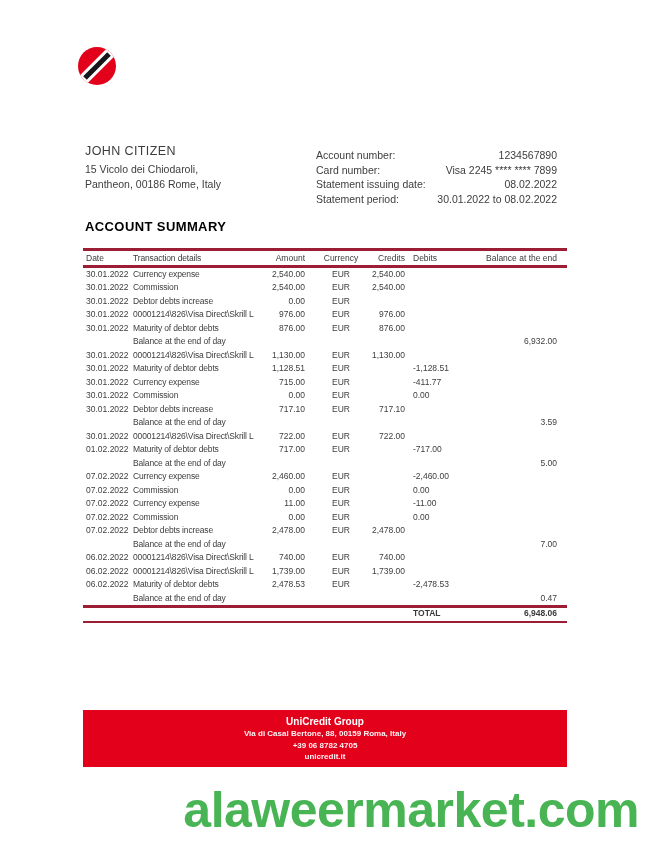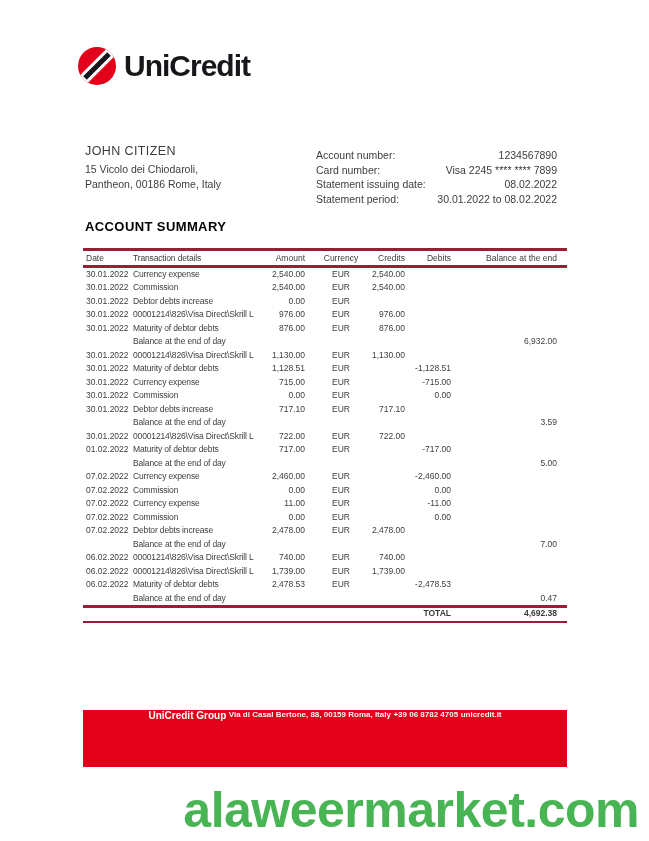--- a/index.html
+++ b/index.html
@@ -44,49 +44,48 @@
   .rule-total-top{top:357px;height:2.5px;}
   .rule-bottom{top:372.5px;height:2.5px;}
   .thead{position:absolute;top:3px;left:0;width:484px;height:30px;font-weight:400;color:#3a3a3a;}
   .thead .c{line-height:14px;}
   .c{position:absolute;top:0;white-space:nowrap;line-height:13.5px;}
   .c-date{left:3px;width:46px;text-align:left;}
   .c-details{left:50px;width:150px;text-align:left;letter-spacing:-0.15px;}
   .c-amount{left:150px;width:72px;text-align:right;}
   .c-currency{left:236px;width:44px;text-align:center;}
   .c-credits{left:282px;width:40px;text-align:right;}
-  .c-debits{left:312px;width:56px;text-align:right;}
+  .c-debits{left:330px;width:56px;text-align:left;}
   .c-balance{left:395px;width:79px;text-align:right;}
   .tbody{position:absolute;top:19.5px;left:0;width:484px;}
   .trow{position:relative;height:13.5px;width:484px;}
   .total-row{position:absolute;top:359px;left:0;width:484px;height:13px;}
   .total-row .c{line-height:13px;font-weight:700;color:#3a3a3a;}
 
   
   .footer{position:absolute;left:83px;top:710px;width:484px;height:57px;
     background:var(--accent-red);color:#fff;text-align:center;
-    display:flex;flex-direction:row;justify-content:center;gap:2.5px;}
+    display:flex;flex-direction:column;justify-content:center;gap:2.5px;}
   .footer-company{font-size:10px;font-weight:700;}
   .footer-line{font-size:8px;font-weight:700;opacity:.95;}
 
   
   .watermark{position:absolute;right:10px;top:781px;font-size:50px;font-weight:700;
     color:var(--watermark-green);letter-spacing:-0.5px;white-space:nowrap;}
 </style>
 </head>
 <body>
 
 <div class="page">
 
   <div class="logo">
     <span class="logo-circle">
       <span class="logo-band"></span>
       <span class="logo-slash"></span>
     </span>
-    <span class="logo-word">UniCredit</span>
   </div>
 
   <div class="customer">
     <div class="customer-name">JOHN CITIZEN</div>
     <div class="customer-line">15 Vicolo dei Chiodaroli,</div>
     <div class="customer-line">Pantheon, 00186 Rome, Italy</div>
   </div>
 
   <div class="acct-info">
     <div class="info-row">
@@ -193,21 +192,21 @@
     <span class="c c-credits"></span>
     <span class="c c-debits">-1,128.51</span>
     <span class="c c-balance"></span>
   </div>
         <div class="trow">
     <span class="c c-date">30.01.2022</span>
     <span class="c c-details">Currency expense</span>
     <span class="c c-amount">715.00</span>
     <span class="c c-currency">EUR</span>
     <span class="c c-credits"></span>
-    <span class="c c-debits">-715.00</span>
+    <span class="c c-debits">-411.77</span>
     <span class="c c-balance"></span>
   </div>
         <div class="trow">
     <span class="c c-date">30.01.2022</span>
     <span class="c c-details">Commission</span>
     <span class="c c-amount">0.00</span>
     <span class="c c-currency">EUR</span>
     <span class="c c-credits"></span>
     <span class="c c-debits">0.00</span>
     <span class="c c-balance"></span>
@@ -344,21 +343,21 @@
     <span class="c c-amount"></span>
     <span class="c c-currency"></span>
     <span class="c c-credits"></span>
     <span class="c c-debits"></span>
     <span class="c c-balance">0.47</span>
   </div>
       </div>
     <div class="rule rule-total-top"></div>
     <div class="total-row">
       <span class="c c-debits">TOTAL</span>
-      <span class="c c-balance">4,692.38</span>
+      <span class="c c-balance">6,948.06</span>
     </div>
     <div class="rule rule-bottom"></div>
   </div>
 
   <div class="footer">
     <div class="footer-company">UniCredit Group</div>
     <div class="footer-line">Via di Casal Bertone, 88, 00159 Roma, Italy</div>
     <div class="footer-line">+39 06 8782 4705</div>
     <div class="footer-line">unicredit.it</div>
   </div>

